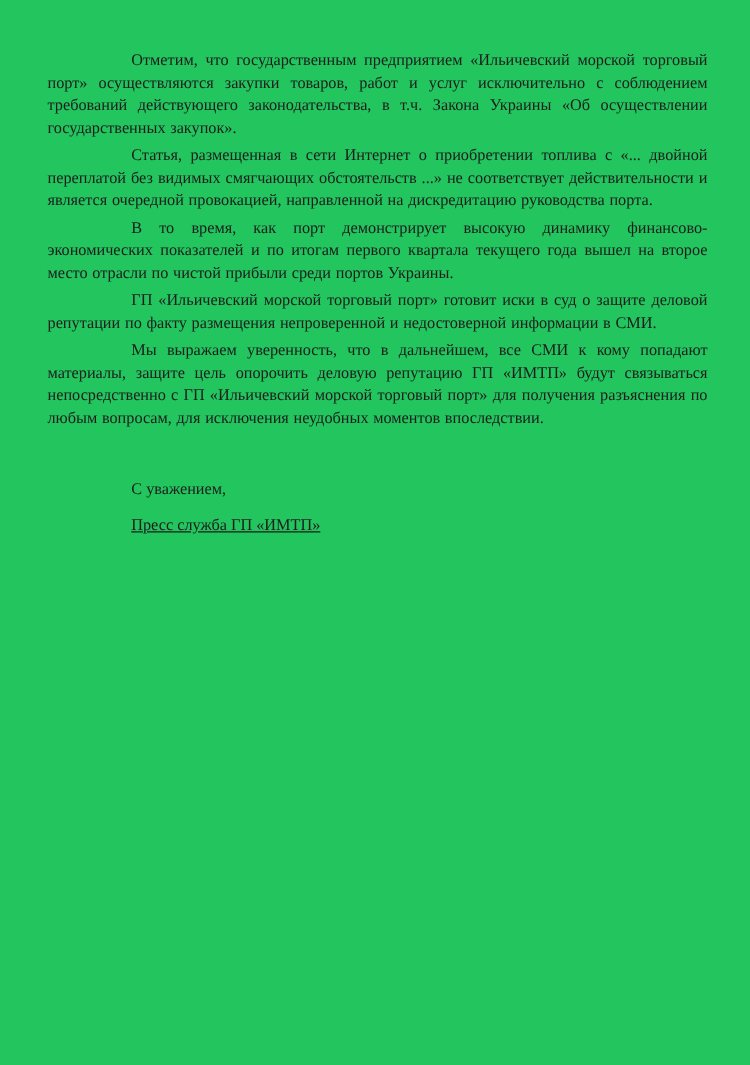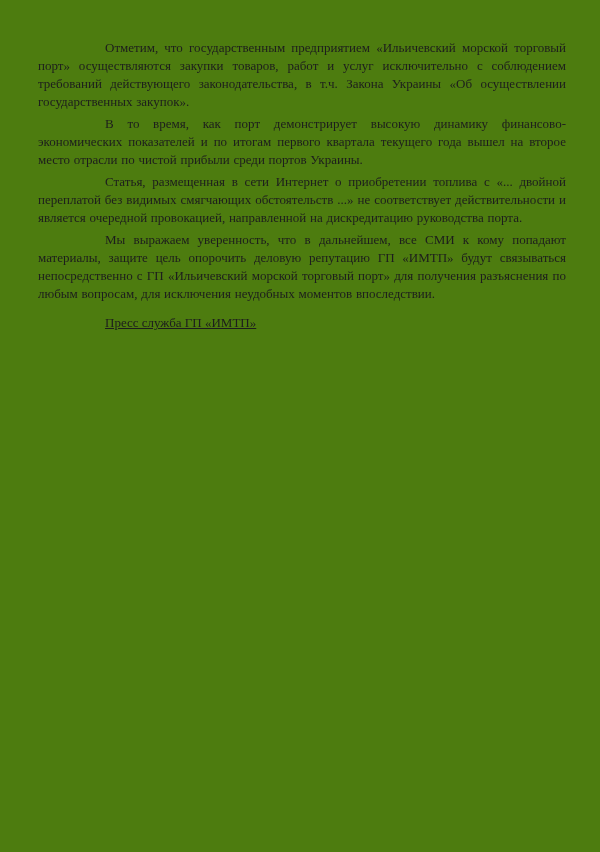--- a/index.html
+++ b/index.html
@@ -9,21 +9,21 @@
   }
   body {
     width: 600px;
     height: 852px;
     overflow: hidden;
   }
   .page {
     box-sizing: border-box;
     width: 600px;
     height: 852px;
-    background: #4d7c0f;
+    background: #22c55e;
     padding: 39px 34px 0 38px;
     font-family: "Liberation Serif", "DejaVu Serif", serif;
     font-size: 13px;
     line-height: 18px;
     color: #1d1d1d;
   }
   .para {
     margin: 0 0 4px 0;
     text-align: justify;
     text-indent: 67px;
@@ -39,17 +39,19 @@
     text-indent: 67px;
     text-align: left;
     text-decoration: underline;
   }
 </style>
 </head>
 <body>
 
 <div class="page">
   <p class="para">Отметим, что государственным предприятием «Ильичевский морской торговый порт» осуществляются закупки товаров, работ и услуг исключительно с соблюдением требований действующего законодательства, в т.ч. Закона Украины «Об осуществлении государственных закупок».</p>
+  <p class="para">Статья, размещенная в сети Интернет о приобретении топлива с «... двойной переплатой без видимых смягчающих обстоятельств ...» не соответствует действительности и является очередной провокацией, направленной на дискредитацию руководства порта.</p>
   <p class="para">В то время,  как порт демонстрирует высокую динамику финансово-экономических показателей и по итогам первого квартала текущего года вышел на второе место отрасли по чистой прибыли среди портов Украины.</p>
-  <p class="para">Статья, размещенная в сети Интернет о приобретении топлива с «... двойной переплатой без видимых смягчающих обстоятельств ...» не соответствует действительности и является очередной провокацией, направленной на дискредитацию руководства порта.</p>
+  <p class="para">ГП «Ильичевский морской торговый порт» готовит иски в суд о защите деловой репутации  по факту размещения непроверенной и недостоверной информации в СМИ.</p>
   <p class="para">Мы выражаем уверенность, что в дальнейшем, все СМИ к кому попадают материалы, защите цель опорочить деловую репутацию ГП «ИМТП» будут связываться непосредственно с ГП «Ильичевский морской торговый порт» для получения разъяснения по любым вопросам, для исключения  неудобных моментов впоследствии.</p>
+  <p class="salutation">С уважением,</p>
   <p class="signature">Пресс служба ГП «ИМТП»</p>
 </div>
 
 </body></html>

